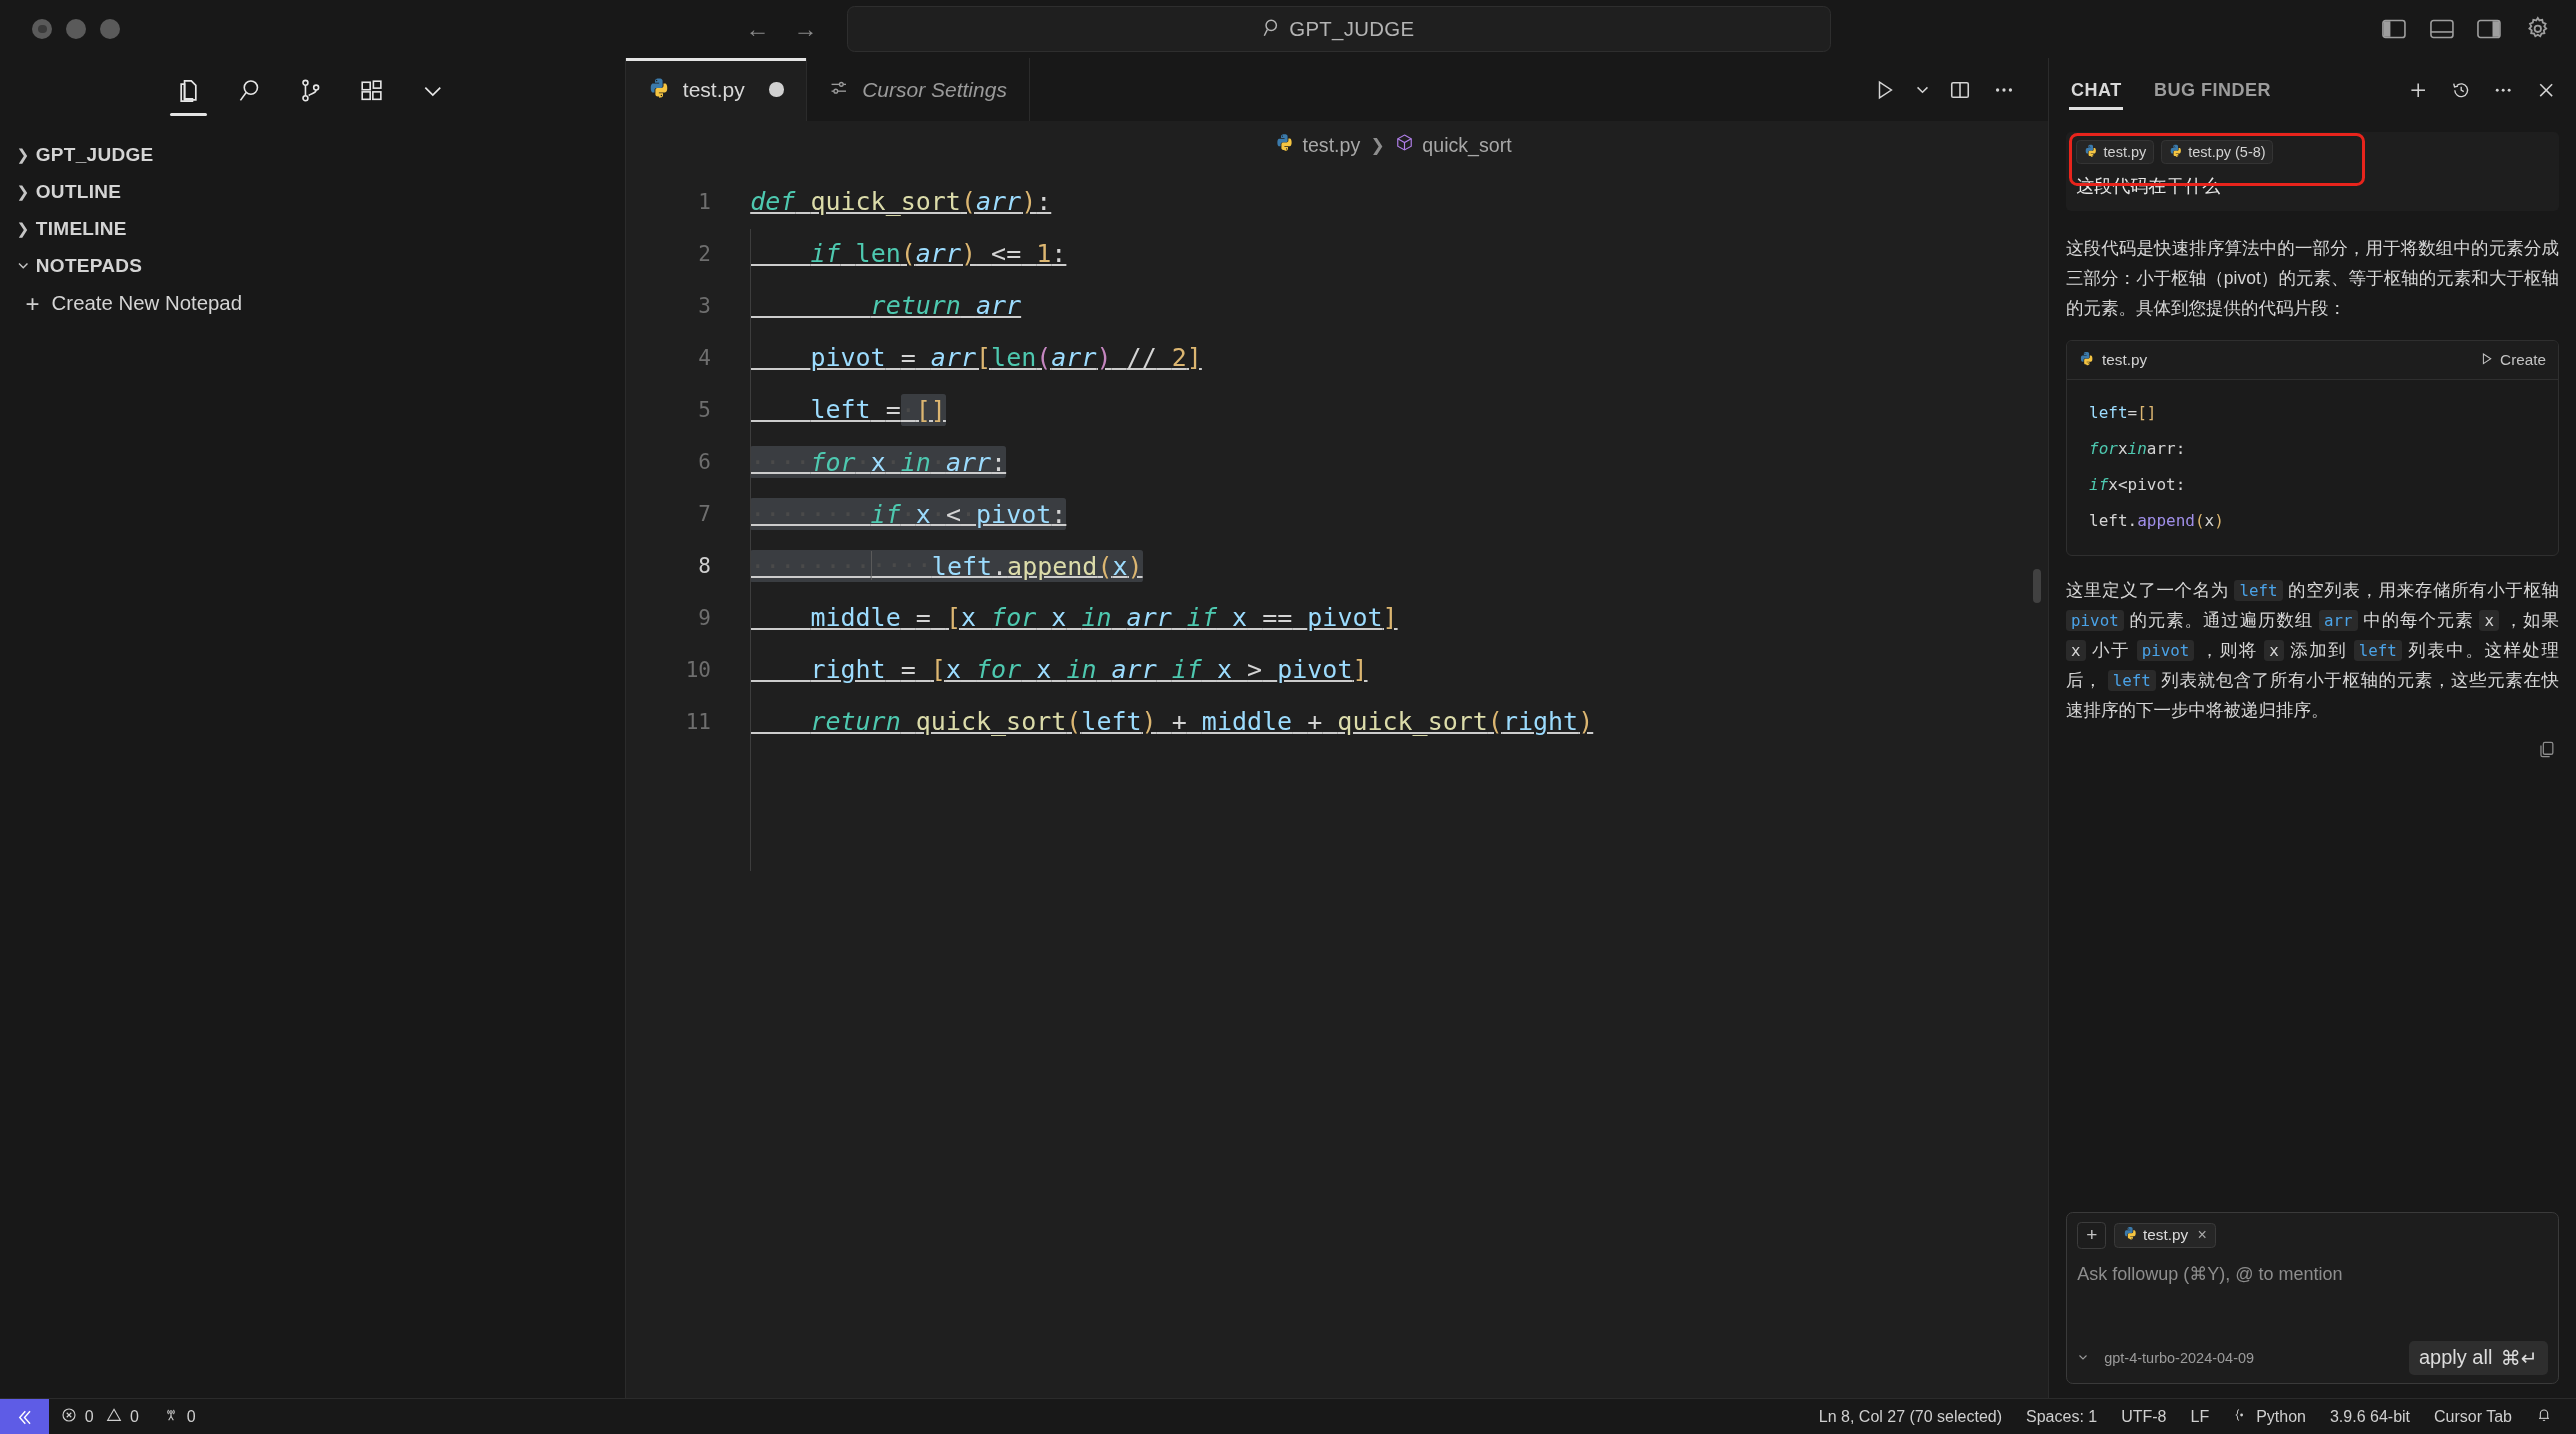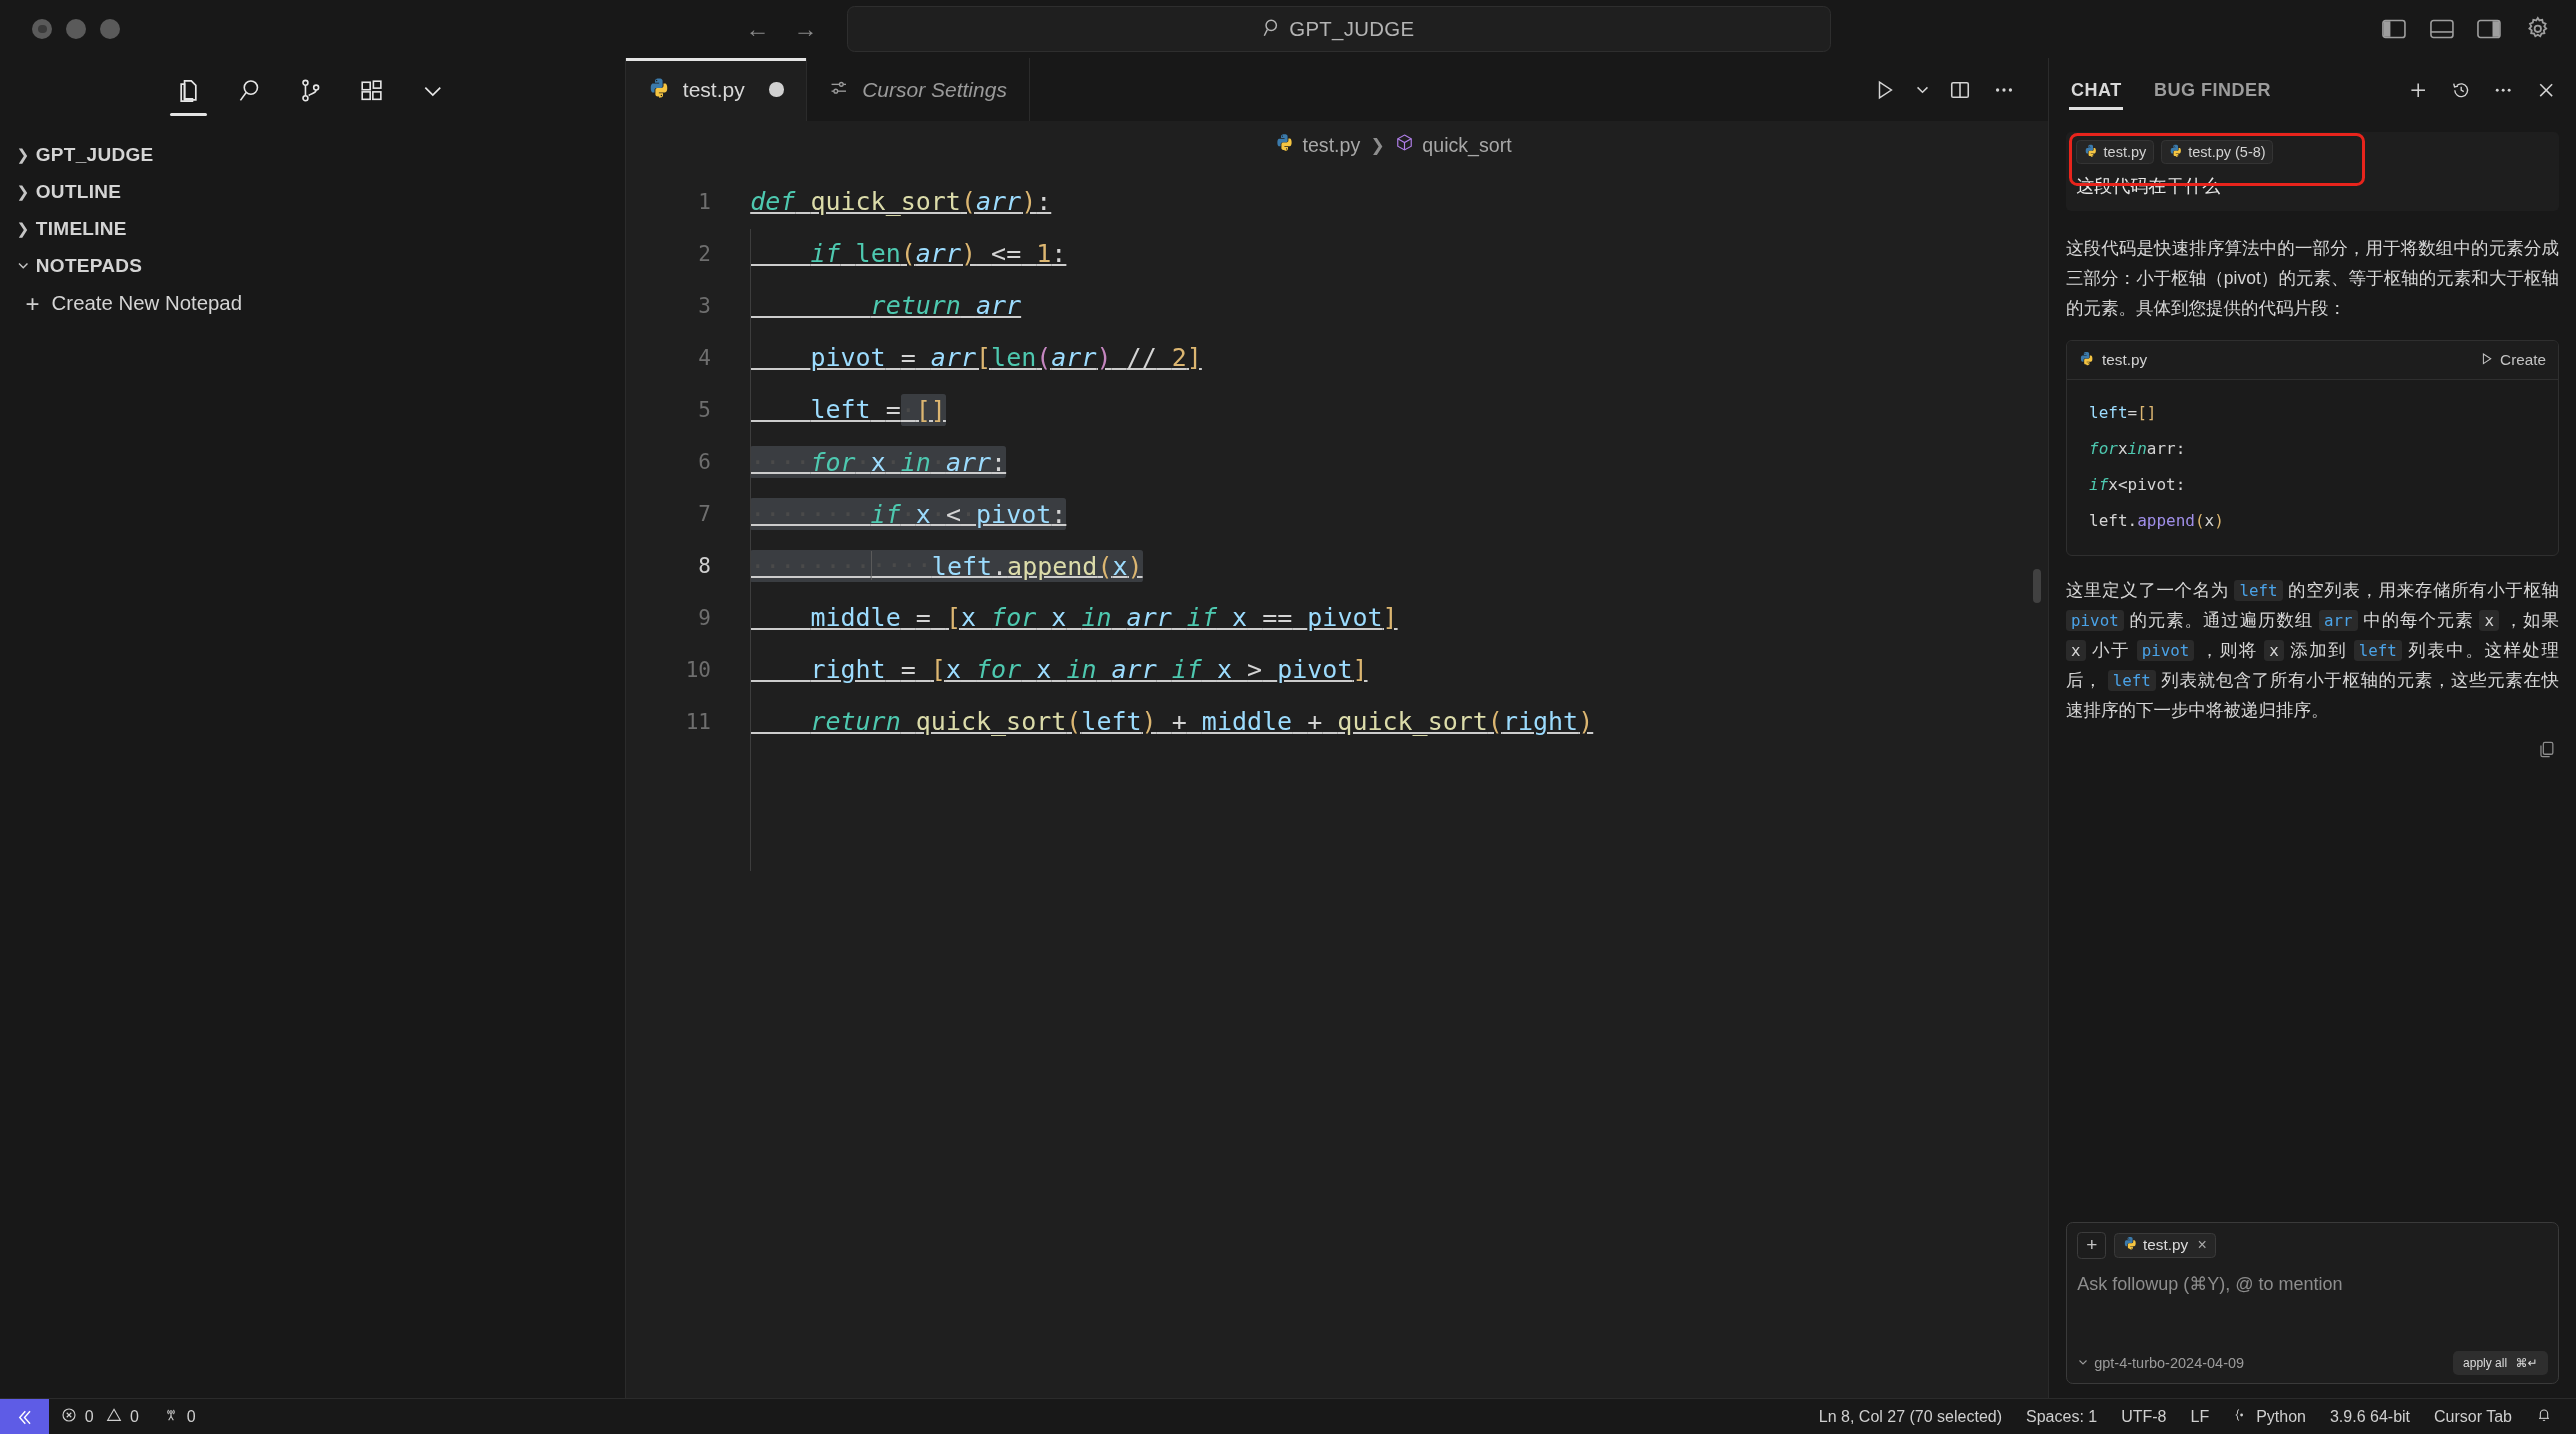--- a/index.html
+++ b/index.html
@@ -116,22 +116,22 @@
   
   .composer-wrap { padding:0 17px 13.6px 17px; }
   .composer { border:0.9px solid #3a3a3a; border-radius:6.8px; background:#1d1d1d; padding:8.5px 10.2px 8.5px 10.2px; }
   .comp-chips { display:flex; align-items:center; gap:7.7px; }
   .addbtn { width:29px; height:27px; border:0.9px solid #3c3c3c; border-radius:4.3px; display:flex; align-items:center; justify-content:center;
             color:#c3c3c3; font-size:19px; font-weight:300; cursor:pointer; }
   .cchip { display:flex; align-items:center; gap:6px; background:#262626; border:0.9px solid #3a3a3a; border-radius:4.3px; padding:2.6px 7.7px; font-size:15.3px; color:#dcdcdc; cursor:pointer; }
   .cchip .x { color:#a9a9a9; font-size:16px; margin-left:3.4px; }
   .comp-input { margin-top:13.6px; font-size:18px; color:#8d8d8d; min-height:68px; }
   .comp-foot { display:flex; align-items:center; margin-top:10.2px; }
-  .model { display:flex; align-items:center; gap:5px; font-size:14.5px; color:#9b9b9b; cursor:pointer; }
-  .applyall { margin-left:auto; background:#2e2e2e; border-radius:5.1px; padding:5.1px 10.2px; font-size:12px; color:#dcdcdc; display:flex; align-items:center; gap:8.5px; cursor:pointer; }
+  .model { display:flex; align-items:center; gap:15px; font-size:14.5px; color:#9b9b9b; cursor:pointer; }
+  .applyall { margin-left:auto; background:#2e2e2e; border-radius:5.1px; padding:5.1px 10.2px; font-size:20px; color:#dcdcdc; display:flex; align-items:center; gap:8.5px; cursor:pointer; }
 
   
   .statusbar { height:37px; flex:0 0 37px; background:#181818; display:flex; align-items:center; border-top:0.9px solid #2b2b2b; }
   .sb-remote { width:49px; height:37px; background:#5e5ce6; display:flex; align-items:center; justify-content:center; cursor:pointer; }
   .sb-grp { display:flex; align-items:center; gap:7.7px; padding:0 12px; height:37px; cursor:pointer; font-size:16px; color:#cfcfcf; }
   .sb-right { margin-left:auto; display:flex; align-items:center; padding-right:12px; }
 
   .scrollthumb { position:absolute; right:1.7px; width:8.5px; background:#4a4a4a; border-radius:4.3px; opacity:.8; }
 </style>
 </head>

